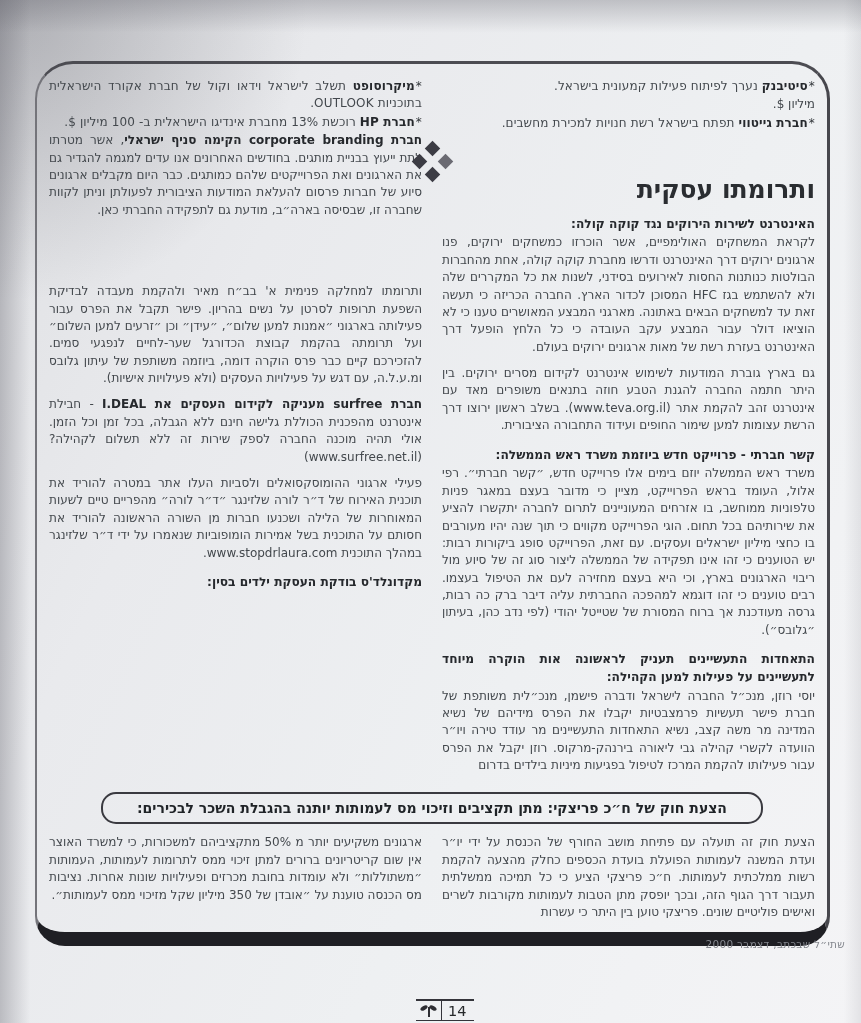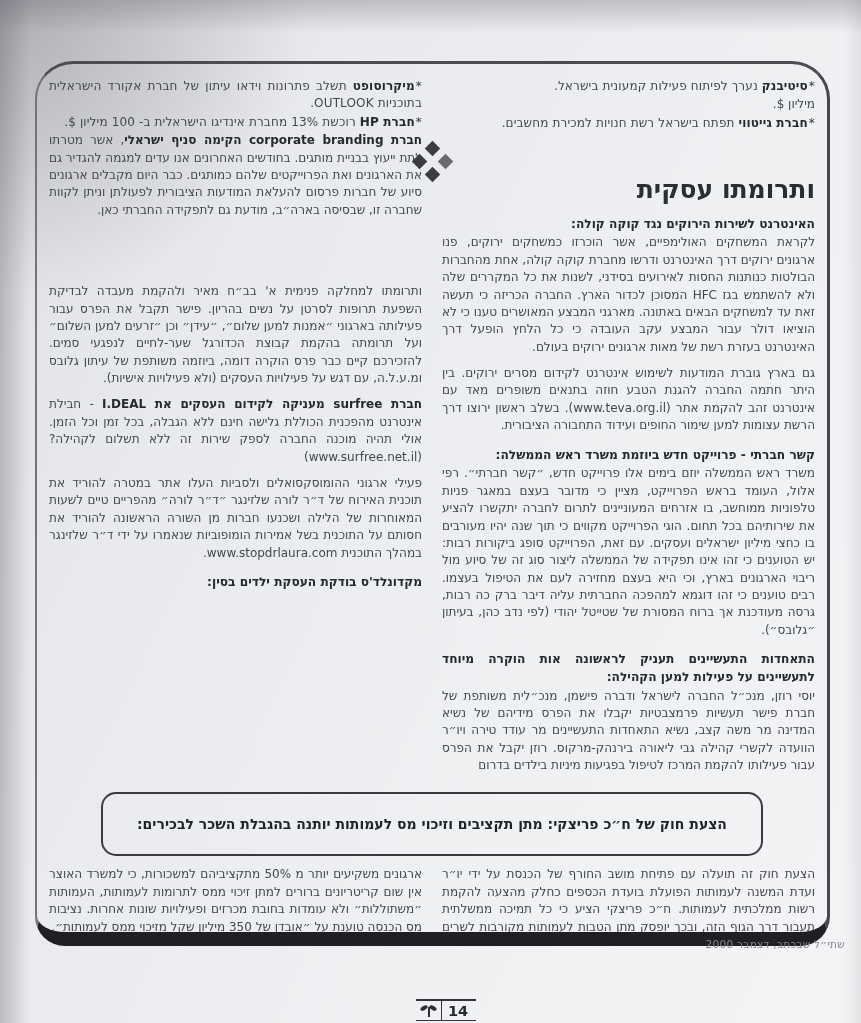--- a/index.html
+++ b/index.html
@@ -43,28 +43,28 @@
   .star{padding-left:1px;color:#33373b;}
   .first-gap{margin-top:64px;}
   .title{
     font-family:"DejaVu Serif","DejaVu Sans",serif;
     font-size:25px;font-weight:bold;color:#2a2d31;
     margin:44px 0 8px;line-height:1.1;
   }
   .h{font-size:12.2px;font-weight:bold;color:#26292d;margin:12px 0 1px;line-height:1.45;text-align:justify;}
   .pill{
     margin:8px 52px 10px;border:2px solid #3a3a40;border-radius:15px;
-    padding:21px 16px;text-align:center;font-weight:bold;font-size:14px;color:#1f2327;
+    padding:5px 16px;text-align:center;font-weight:bold;font-size:14px;color:#1f2327;
     line-height:1.35;
   }
   .bottom-cols .para{margin-bottom:8px;}
 
   .footer-num{
     position:absolute;left:416px;top:999px;display:inline-flex;direction:ltr;align-items:center;
-    border-top:2px solid #34343a;border-bottom:1.5px solid #34343a;background:transparent;font-weight:bold;
+    border-top:2px solid #34343a;border-bottom:1.5px solid #34343a;background:transparent;
   }
   .logo-cell{padding:3px 5px 2px;border-right:1.5px solid #34343a;display:flex;align-items:center;}
   .num{padding:1px 8px 1px 6px;font-size:14.5px;color:#26292b;}
   .sprout{position:relative;width:15px;height:14px;display:inline-block;}
   .sprout .stem{position:absolute;left:6.5px;top:3px;width:2px;height:10px;background:#2e2e33;}
   .sprout .leaf{position:absolute;width:8px;height:4px;background:#2e2e33;border-radius:50%;}
   .sprout .leaf.l{left:-1px;top:2px;transform:rotate(-32deg);}
   .sprout .leaf.r{left:8px;top:2px;transform:rotate(32deg);}
   .footer-edition{
     position:absolute;top:938px;right:16px;direction:rtl;
@@ -100,21 +100,21 @@
         <p class="para">גם בארץ גוברת המודעות לשימוש אינטרנט לקידום מסרים ירוקים. בין היתר חתמה החברה להגנת הטבע חוזה בתנאים משופרים מאד עם אינטרנט זהב להקמת אתר (www.teva.org.il). בשלב ראשון ירוצו דרך הרשת עצומות למען שימור החופים ועידוד התחבורה הציבורית.</p>
 
         <h2 class="h">קשר חברתי - פרוייקט חדש ביוזמת משרד ראש הממשלה:</h2>
         <p class="para">משרד ראש הממשלה יוזם בימים אלו פרוייקט חדש, ״קשר חברתי״. רפי אלול, העומד בראש הפרוייקט, מציין כי מדובר בעצם במאגר פניות טלפוניות ממוחשב, בו אזרחים המעוניינים לתרום לחברה יתקשרו להציע את שירותיהם בכל תחום. הוגי הפרוייקט מקווים כי תוך שנה יהיו מעורבים בו כחצי מיליון ישראלים ועסקים. עם זאת, הפרוייקט סופג ביקורות רבות: יש הטוענים כי זהו אינו תפקידה של הממשלה ליצור סוג זה של סיוע מול ריבוי הארגונים בארץ, וכי היא בעצם מחזירה לעם את הטיפול בעצמו. רבים טוענים כי זהו דוגמא למהפכה החברתית עליה דיבר ברק כה רבות, גרסה מעודכנת אך ברוח המסורת של שטייטל יהודי (לפי נדב כהן, בעיתון ״גלובס״).</p>
 
         <h2 class="h">התאחדות התעשיינים תעניק לראשונה אות הוקרה מיוחד לתעשיינים על פעילות למען הקהילה:</h2>
         <p class="para">יוסי רוזן, מנכ״ל החברה לישראל ודברה פישמן, מנכ״לית משותפת של חברת פישר תעשיות פרמצבטיות יקבלו את הפרס מידיהם של נשיא המדינה מר משה קצב, נשיא התאחדות התעשיינים מר עודד טירה ויו״ר הוועדה לקשרי קהילה גבי ליאורה בירנהק-מרקוס. רוזן יקבל את הפרס עבור פעילותו להקמת המרכז לטיפול בפגיעות מיניות בילדים בדרום</p>
       </div>
 
       <div class="col col-left">
-        <p class="para bullet"><span class="star">*</span><b class="lead">מיקרוסופט</b><span> תשלב פתרונות וידאו עיתון של חברת אקורד הישראלית בתוכניות OUTLOOK.</span></p>
+        <p class="para bullet"><span class="star">*</span><b class="lead">מיקרוסופט</b><span> תשלב לישראל וידאו וקול של חברת אקורד הישראלית בתוכניות OUTLOOK.</span></p>
         <p class="para bullet"><span class="star">*</span><b class="lead">חברת HP</b><span> רוכשת 13% מחברת אינדיגו הישראלית ב- 100 מיליון $.</span></p>
 
         <p class="para"><b class="lead">חברת corporate branding הקימה סניף ישראלי</b><span>, אשר מטרתו לתת ייעוץ בבניית מותגים. בחודשים האחרונים אנו עדים למגמה להגדיר גם את הארגונים ואת הפרוייקטים שלהם כמותגים. כבר היום מקבלים ארגונים סיוע של חברות פרסום להעלאת המודעות הציבורית לפעולתן וניתן לקוות שחברה זו, שבסיסה בארה״ב, מודעת גם לתפקידה החברתי כאן.</span></p>
 
         <p class="para first-gap">ותרומתו למחלקה פנימית א' בב״ח מאיר ולהקמת מעבדה לבדיקת השפעת תרופות לסרטן על נשים בהריון. פישר תקבל את הפרס עבור פעילותה בארגוני ״אמנות למען שלום״, ״עידן״ וכן ״זרעים למען השלום״ ועל תרומתה בהקמת קבוצת הכדורגל שער-לחיים לנפגעי סמים. להזכירכם קיים כבר פרס הוקרה דומה, ביוזמה משותפת של עיתון גלובס ומ.ע.ל.ה, עם דגש על פעילויות העסקים (ולא פעילויות אישיות).</p>
 
         <p class="para"><b class="lead">חברת surfree מעניקה לקידום העסקים את I.DEAL</b><span> - חבילת אינטרנט מהפכנית הכוללת גלישה חינם ללא הגבלה, בכל זמן וכל הזמן. אולי תהיה מוכנה החברה לספק שירות זה ללא תשלום לקהילה? (www.surfree.net.il)</span></p>
 
         <p class="para">פעילי ארגוני ההומוסקסואלים ולסביות העלו אתר במטרה להוריד את תוכנית האירוח של ד״ר לורה שלזינגר ״ד״ר לורה״ מהפריים טיים לשעות המאוחרות של הלילה ושכנעו חברות מן השורה הראשונה להוריד את חסותם על התוכנית בשל אמירות הומופוביות שנאמרו על ידי ד״ר שלזינגר במהלך התוכנית www.stopdrlaura.com.</p>
 

